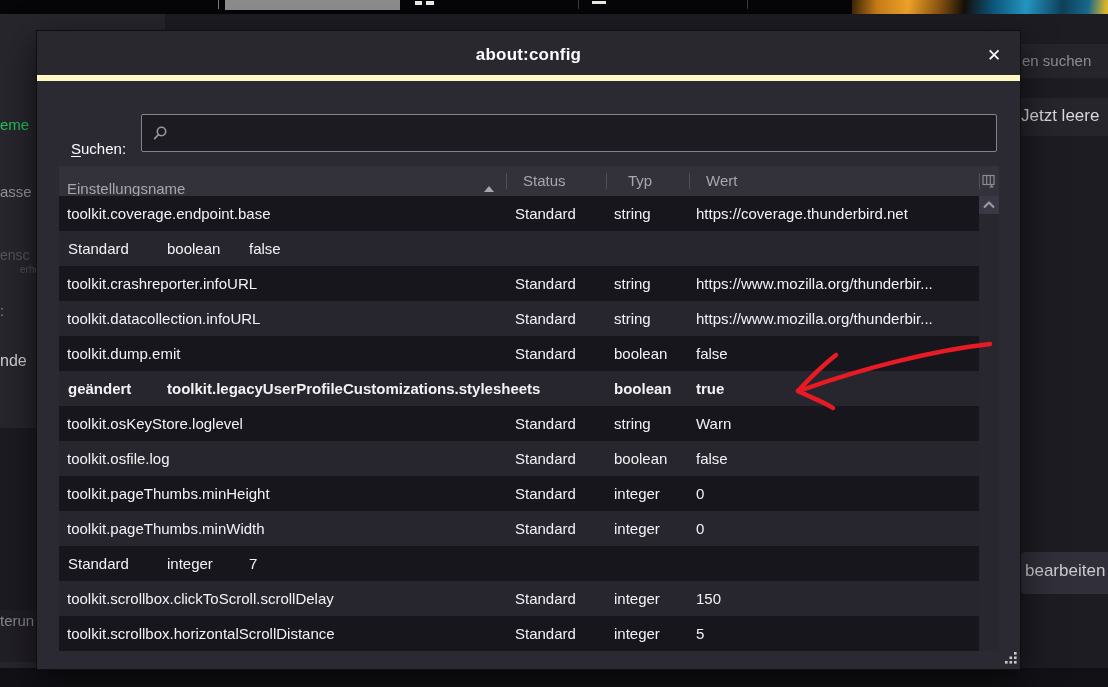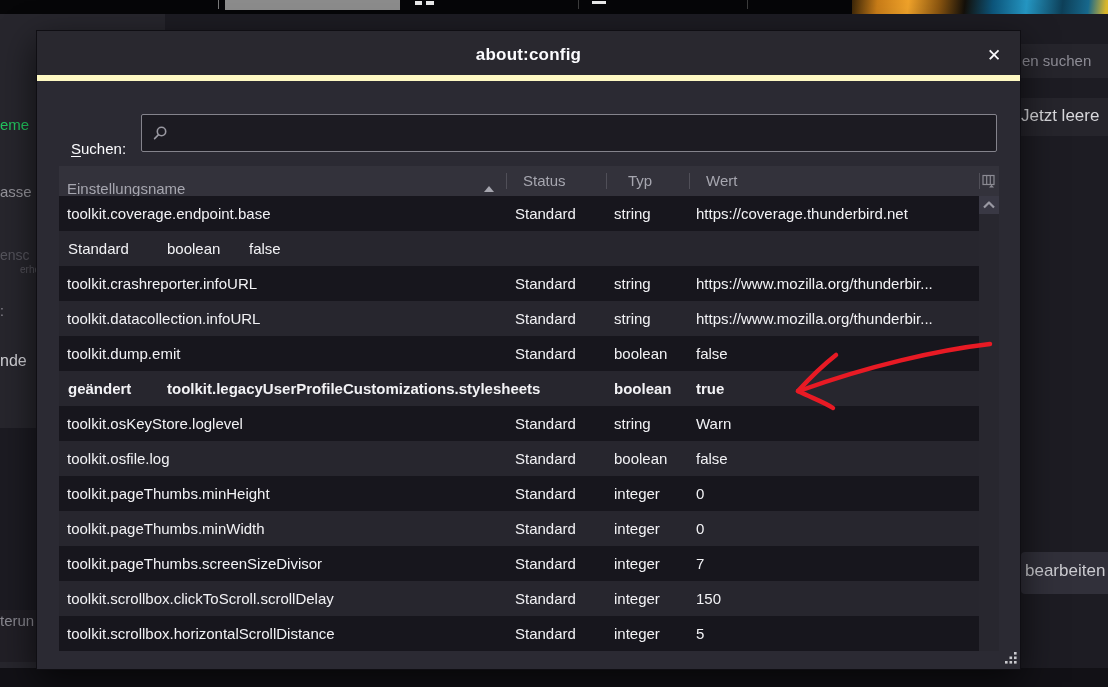--- a/index.html
+++ b/index.html
@@ -203,21 +203,20 @@
         <span class="cell c2">integer</span>
         <span class="cell c3">0</span>
       </div>
       <div class="trow alt">
         <span class="cell c0">toolkit.pageThumbs.minWidth</span>
         <span class="cell c1">Standard</span>
         <span class="cell c2">integer</span>
         <span class="cell c3">0</span>
       </div>
       <div class="trow">
-        <span class="cell c0">toolkit.pageThumbs.screenSizeDivisor</span>
         <span class="cell c1">Standard</span>
         <span class="cell c2">integer</span>
         <span class="cell c3">7</span>
       </div>
       <div class="trow alt">
         <span class="cell c0">toolkit.scrollbox.clickToScroll.scrollDelay</span>
         <span class="cell c1">Standard</span>
         <span class="cell c2">integer</span>
         <span class="cell c3">150</span>
       </div>

